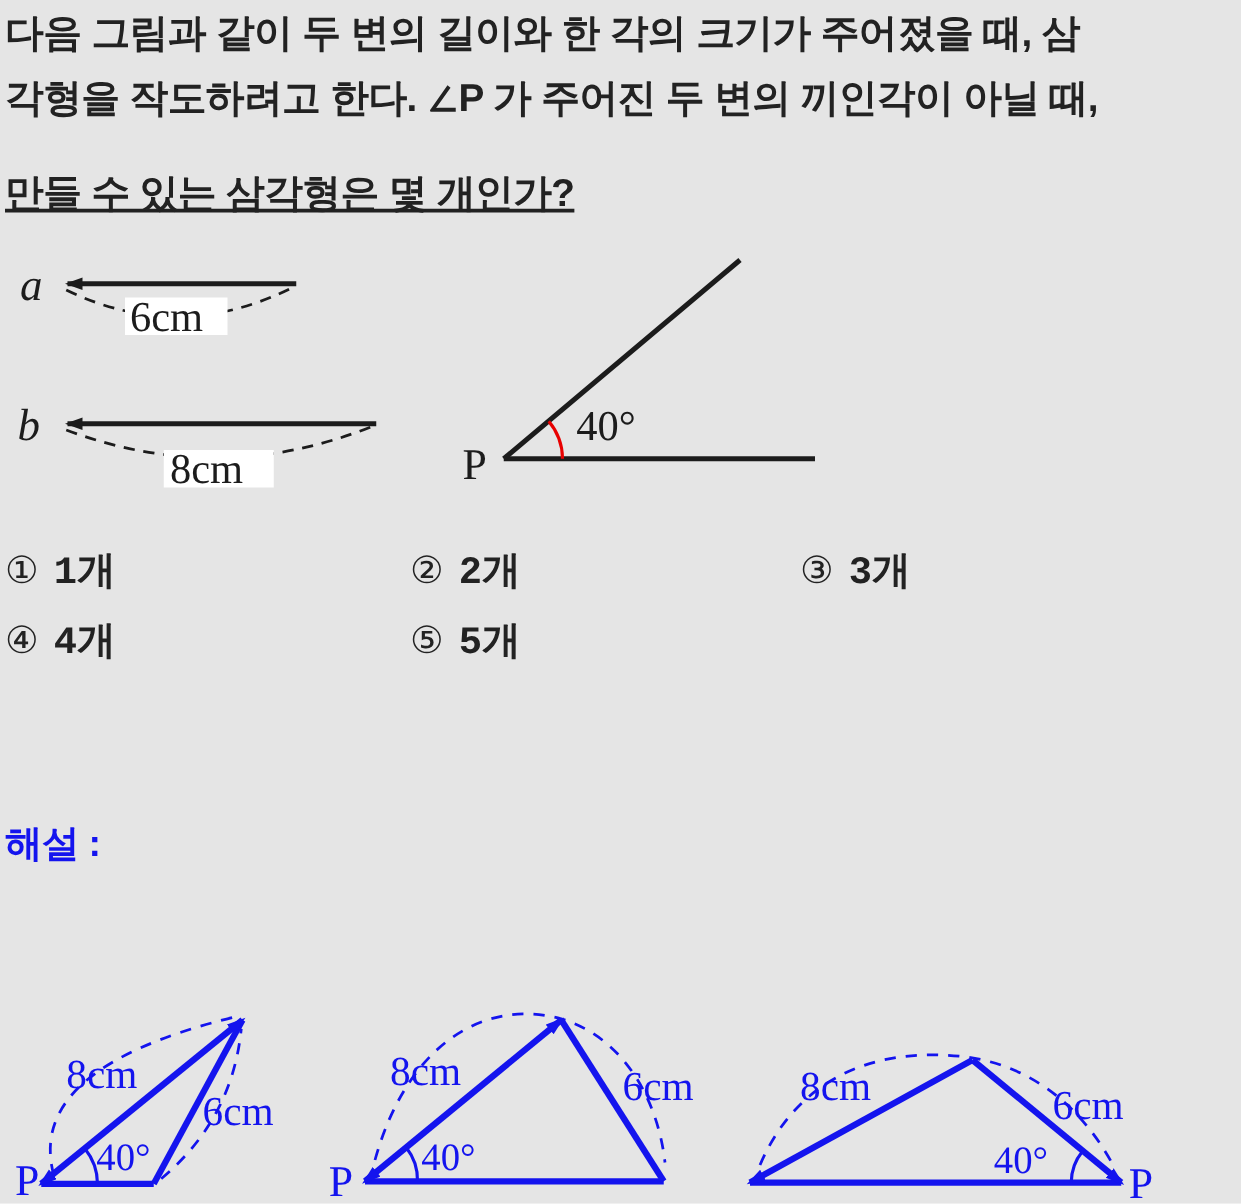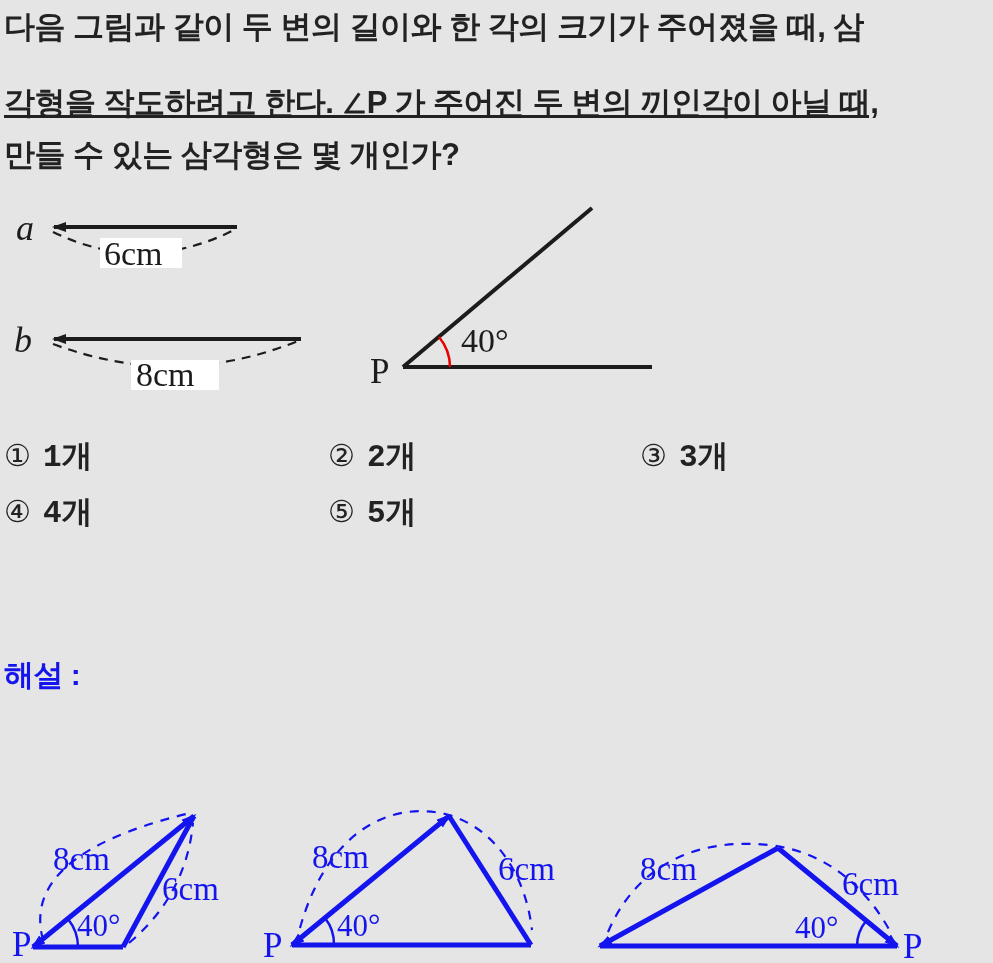--- a/index.html
+++ b/index.html
@@ -16,22 +16,22 @@
   svg text{font-family:"Liberation Serif",serif;}
   .mathit{font-style:italic;}
 </style>
 </head>
 <body>
 
 <div class="page">
 
   <div class="abs" style="left:4px;top:6px;">
     <div class="qline abs" style="left:0;top:0;">다음 그림과 같이 두 변의 길이와 한 각의 크기가 주어졌을 때, 삼</div>
-    <div class="qline abs" style="left:0;top:76px;text-decoration:underline;">각형을 작도하려고 한다. ∠P 가 주어진 두 변의 끼인각이 아닐 때,</div>
-    <div class="qline abs" style="left:0;top:128px;">만들 수 있는 삼각형은 몇 개인가?</div>
+    <div class="qline abs" style="left:0;top:52px;">각형을 작도하려고 한다. ∠P 가 주어진 두 변의 끼인각이 아닐 때,</div>
+    <div class="qline abs" style="left:0;top:128px;text-decoration:underline;">만들 수 있는 삼각형은 몇 개인가?</div>
   </div>
 
   <svg class="abs" style="left:0;top:195px;" width="993" height="215" viewBox="0 195 993 215">
     <defs>
       <marker id="arrK" markerUnits="userSpaceOnUse" markerWidth="18" markerHeight="14" refX="12" refY="5" orient="auto-start-reverse">
         <path d="M0,0 L14,5 L0,10 Z" fill="#1c1c1c"></path>
       </marker>
     </defs>
 
     <text x="16" y="240" font-size="36" class="mathit" fill="#1c1c1c">a</text>

